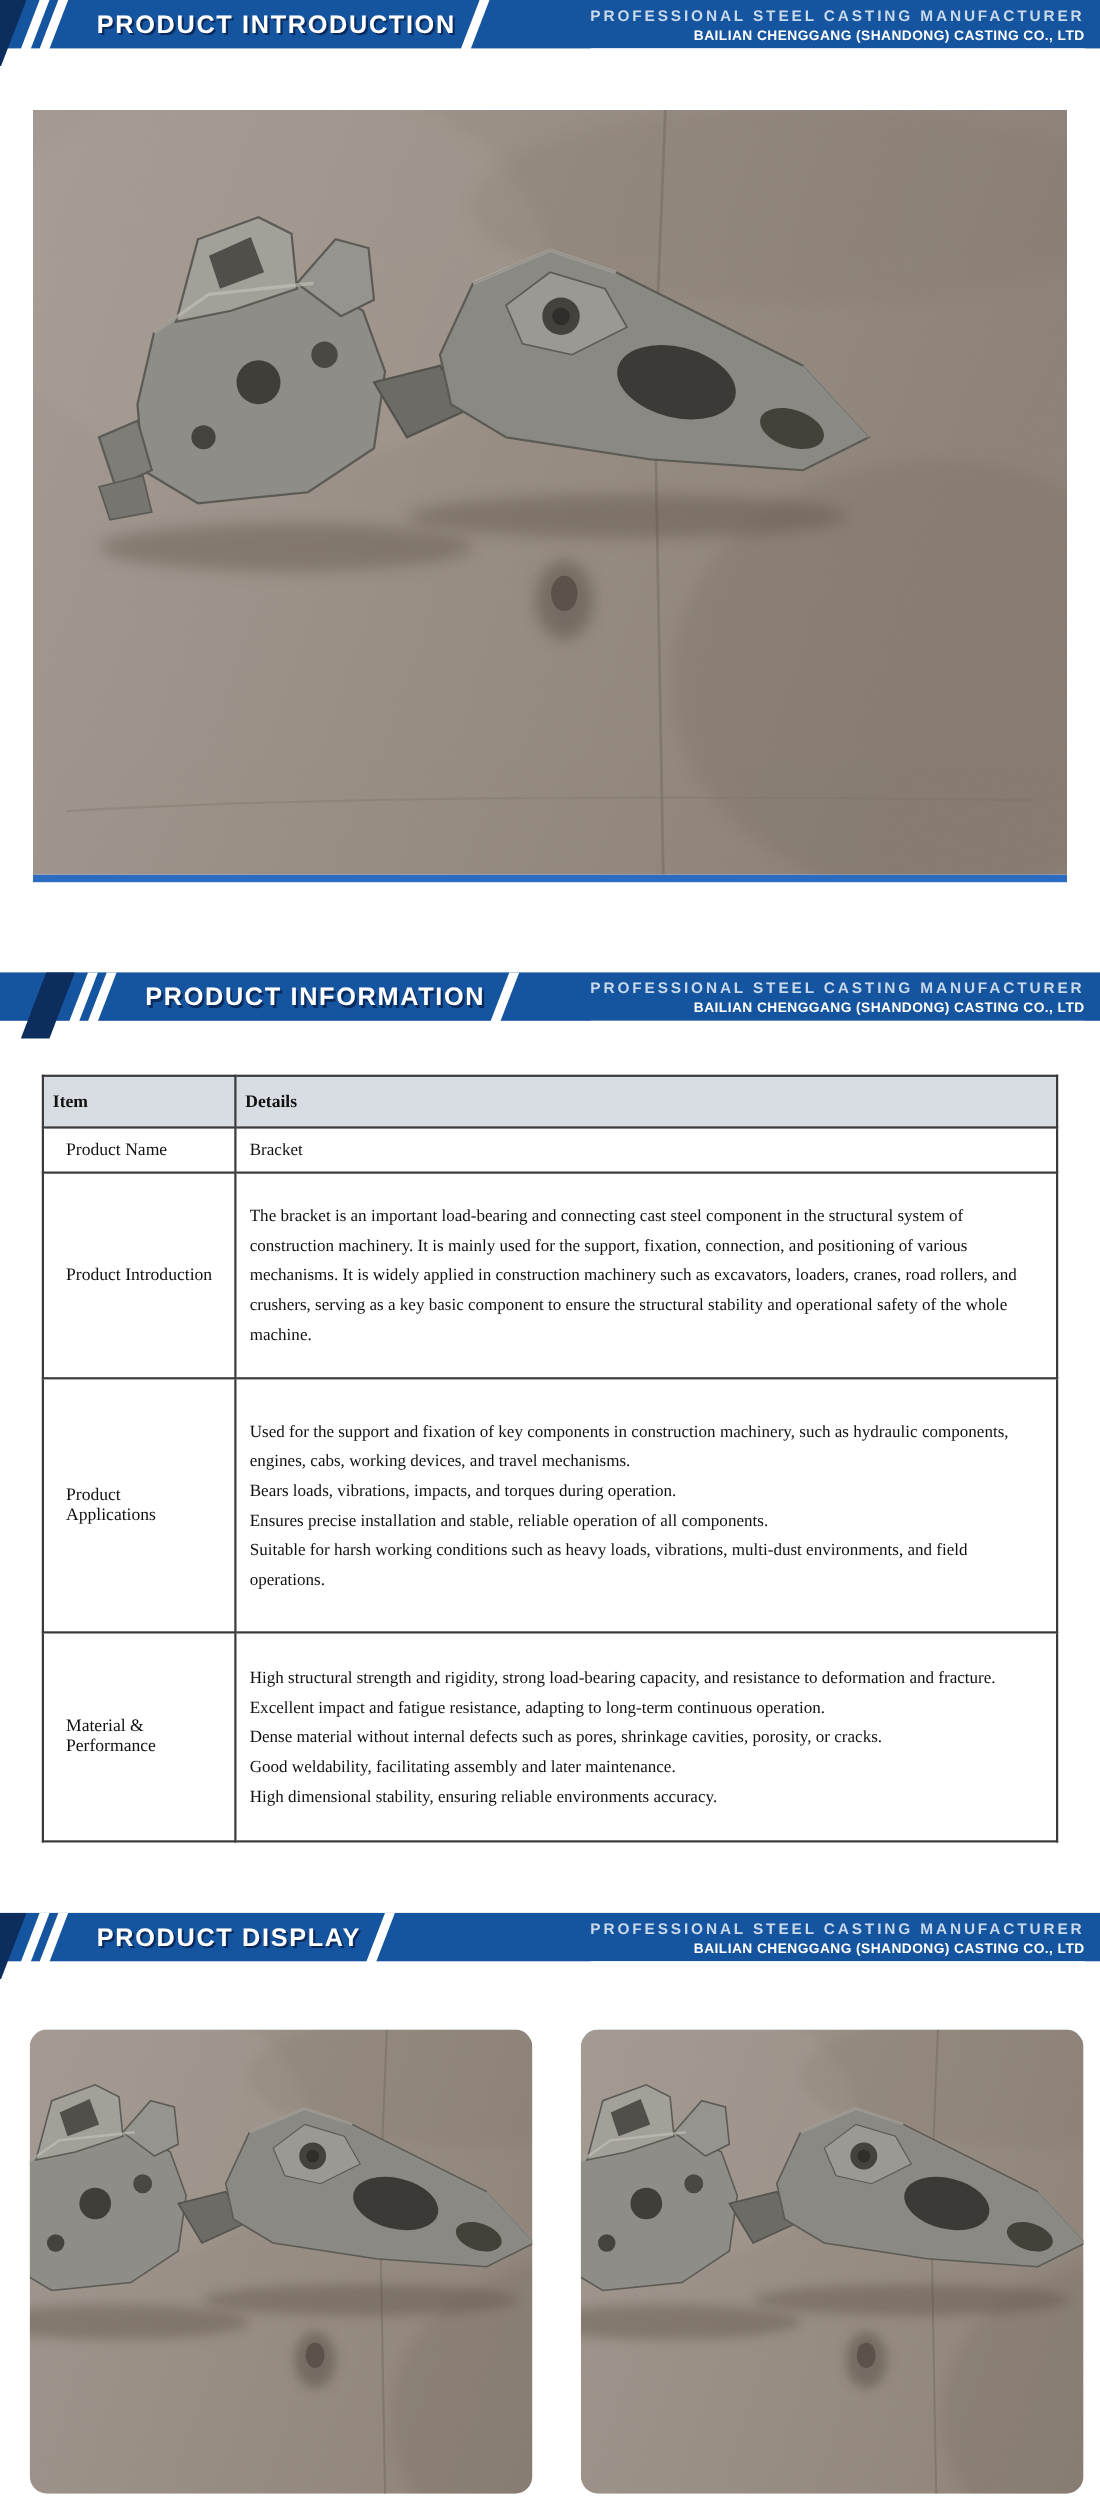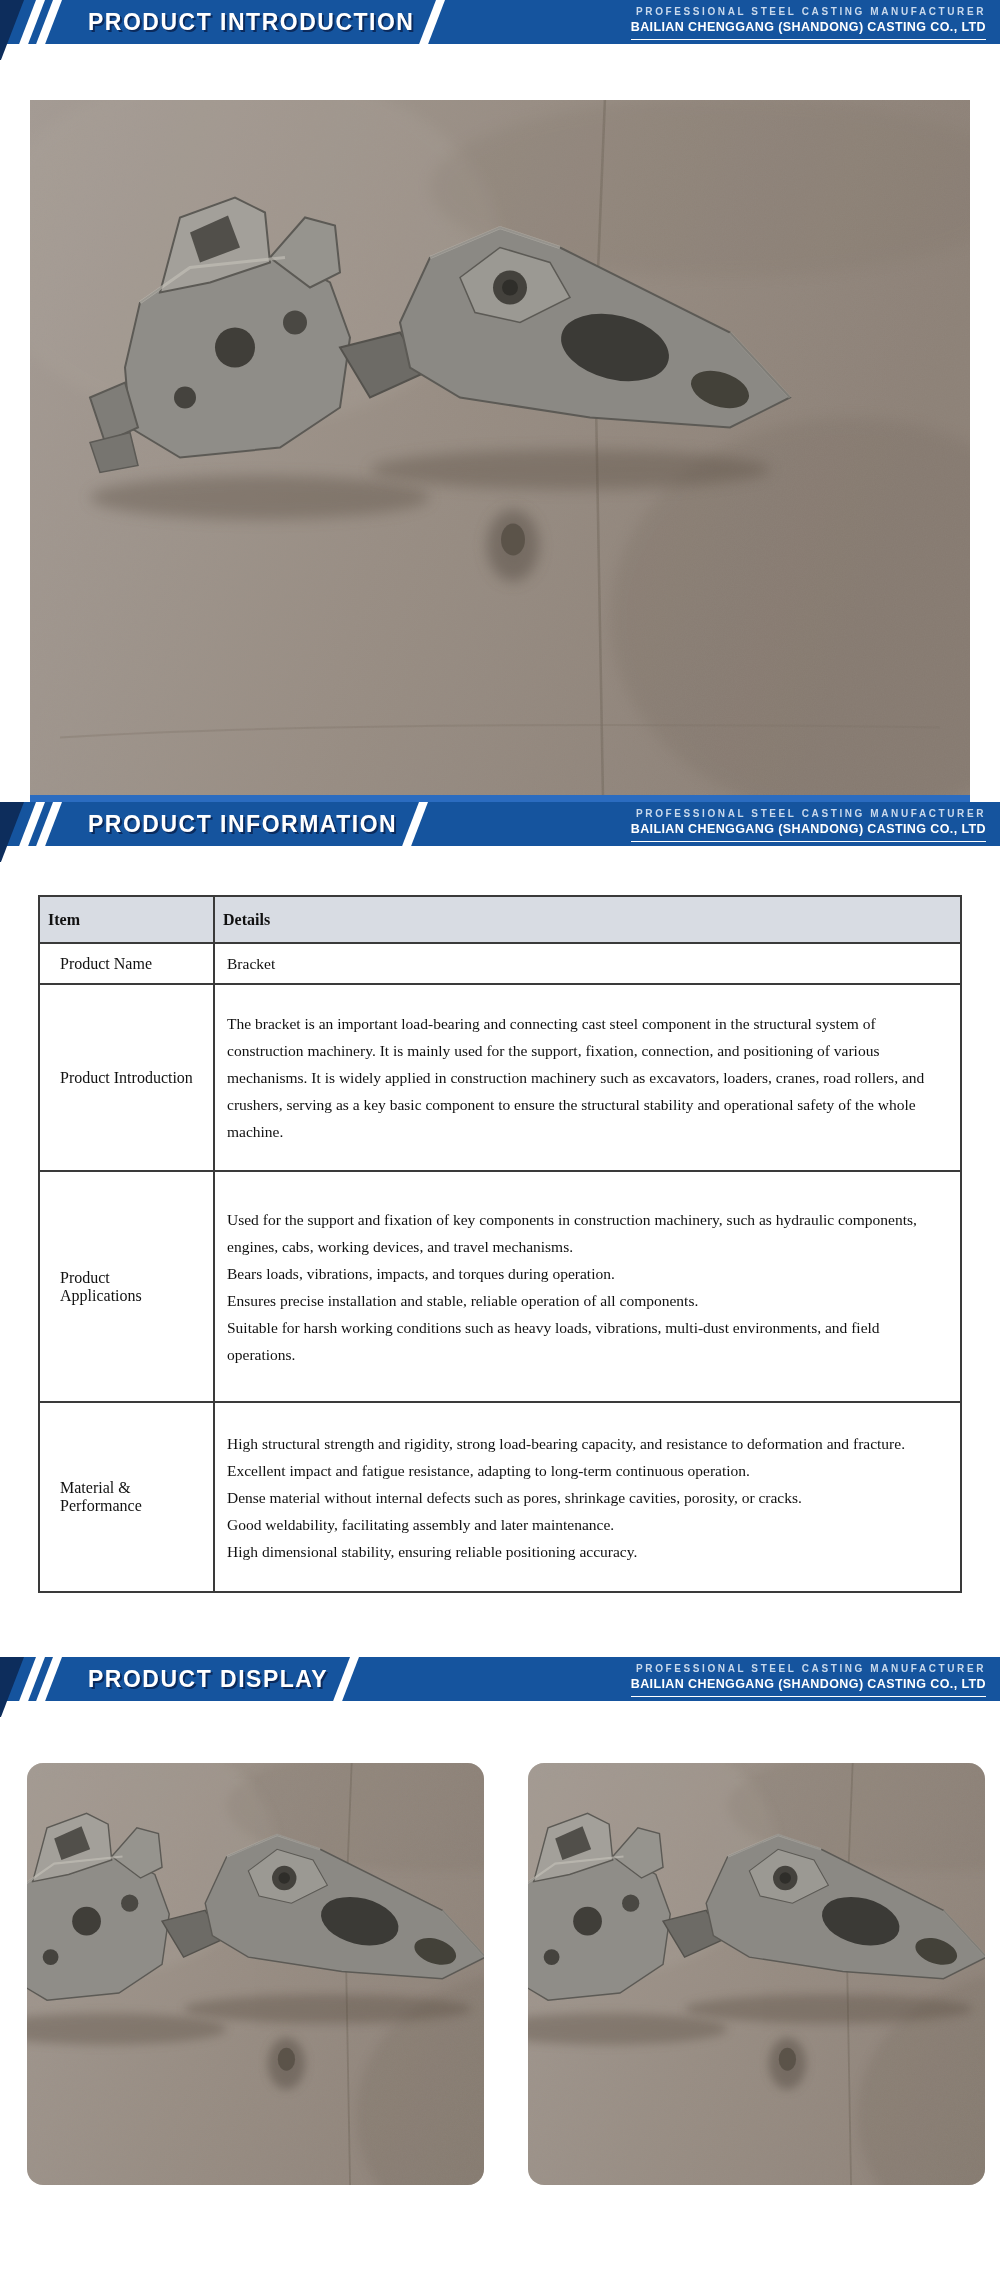--- a/index.html
+++ b/index.html
@@ -13,21 +13,21 @@
   .slash { flex:0 0 auto; transform:skewX(-21deg); transform-origin:top left; }
   .slash.dark { width:26px; height:60px; background:#0d2d5c; margin-left:-2px; }
   .slash.w1 { width:9px; height:60px; background:#ffffff; margin-left:12px; }
   .slash.w2 { width:9px; height:60px; background:#ffffff; margin-left:8px; }
   .slash.end { width:9px; height:60px; background:#ffffff; margin-left:22px; }
   .banner-title { margin:0 0 0 26px; color:#ffffff; font-size:23px; font-weight:bold;
                   letter-spacing:1.5px; line-height:44px; white-space:nowrap;
                   text-shadow:2px 2px 0 rgba(10,38,84,0.9); }
   .banner-right { margin:6px 14px 0 0; text-align:right; padding-bottom:5px;
                   border-bottom:1px solid #ffffff; align-self:flex-start; }
-  .banner-tagline { font-size:10px; letter-spacing:2.6px; color:#c9d9ec; font-weight:bold; }
+  .banner-tagline { font-size:14px; letter-spacing:2.6px; color:#c9d9ec; font-weight:bold; }
   .banner-company { font-size:12.5px; letter-spacing:0.4px; color:#ffffff; font-weight:bold; margin-top:3px;text-align:right; }
 
   
   .hero-wrap { margin:56px 30px 0 30px; }
   .hero-photo { width:940px; height:695px; display:block; }
   .hero-underline { height:7px; background:#2b6cc0; margin:0 30px; }
 
   .display-row { display:flex; gap:44px; margin:62px 15px 0 27px; }
   .display-photo { flex:1 1 0; height:422px; border-radius:16px; overflow:hidden; }
   .display-photo svg { width:100%; height:100%; display:block; }
@@ -121,21 +121,21 @@
   </div>
 </div>
 
 <div class="hero-wrap">
   <svg class="hero-photo" viewBox="0 0 940 700" preserveAspectRatio="xMidYMid slice">
     <use href="#scene-art"></use>
   </svg>
 </div>
 <div class="hero-underline"></div>
 
-<div class="banner" style="">
+<div class="banner" style="margin-top:82px;padding-left:44px;">
   <div class="banner-left">
     <div class="slash dark"></div>
     <div class="slash w1"></div>
     <div class="slash w2"></div>
     <h2 class="banner-title">PRODUCT INFORMATION</h2>
     <div class="slash end"></div>
   </div>
   <div class="banner-right">
     <div class="banner-tagline">PROFESSIONAL STEEL CASTING MANUFACTURER</div>
     <div class="banner-company">BAILIAN CHENGGANG (SHANDONG) CASTING CO., LTD</div>
@@ -174,21 +174,21 @@
         <p class="cell-par">Suitable for harsh working conditions such as heavy loads, vibrations, multi-dust environments, and field operations.</p>
       </td>
     </tr>
     <tr class="r-mat">
       <td class="item-cell">Material &amp; Performance</td>
       <td class="det-cell">
         <p class="cell-par">High structural strength and rigidity, strong load-bearing capacity, and resistance to deformation and fracture.</p>
         <p class="cell-par">Excellent impact and fatigue resistance, adapting to long-term continuous operation.</p>
         <p class="cell-par">Dense material without internal defects such as pores, shrinkage cavities, porosity, or cracks.</p>
         <p class="cell-par">Good weldability, facilitating assembly and later maintenance.</p>
-        <p class="cell-par">High dimensional stability, ensuring reliable positioning accuracy.</p>
+        <p class="cell-par">High dimensional stability, ensuring reliable environments accuracy.</p>
       </td>
     </tr>
   </tbody>
     </table>
 </div>
 
 <div class="banner" style="margin-top:64px;">
   <div class="banner-left">
     <div class="slash dark"></div>
     <div class="slash w1"></div>

